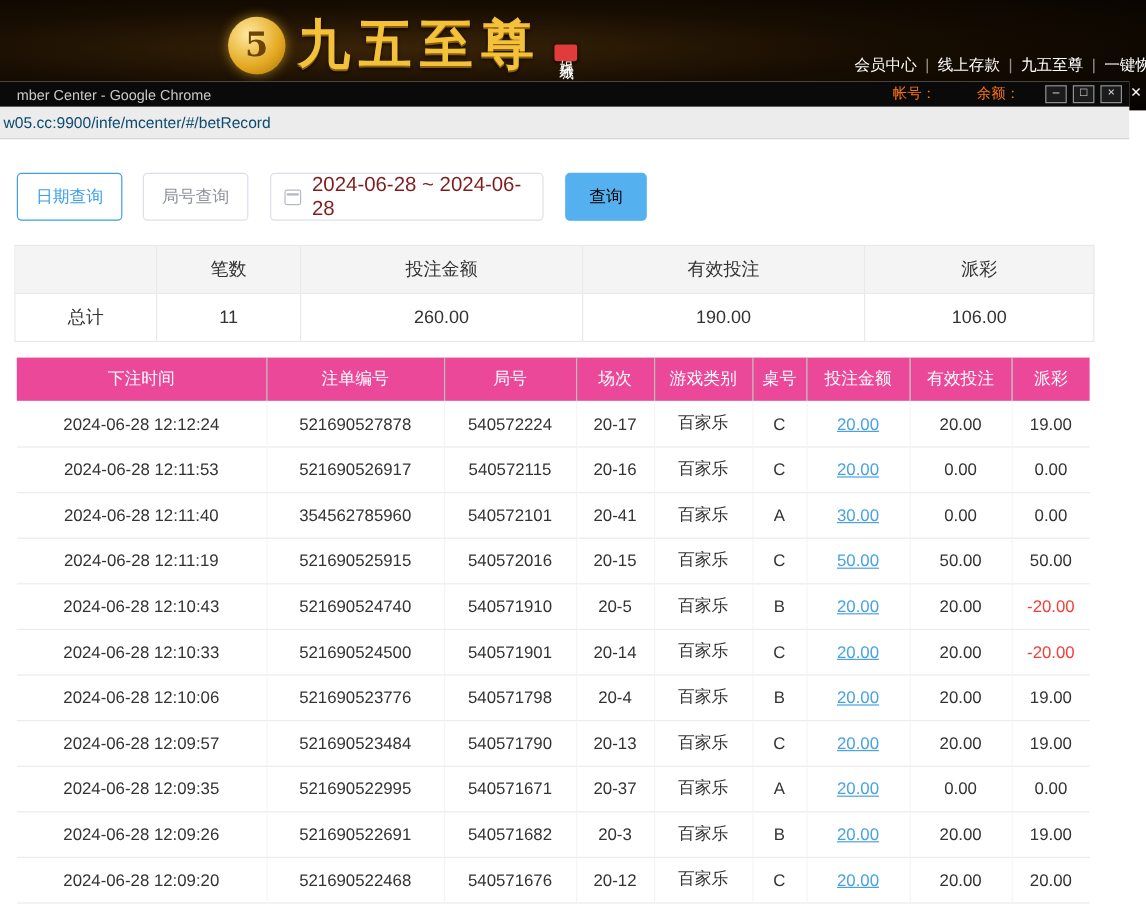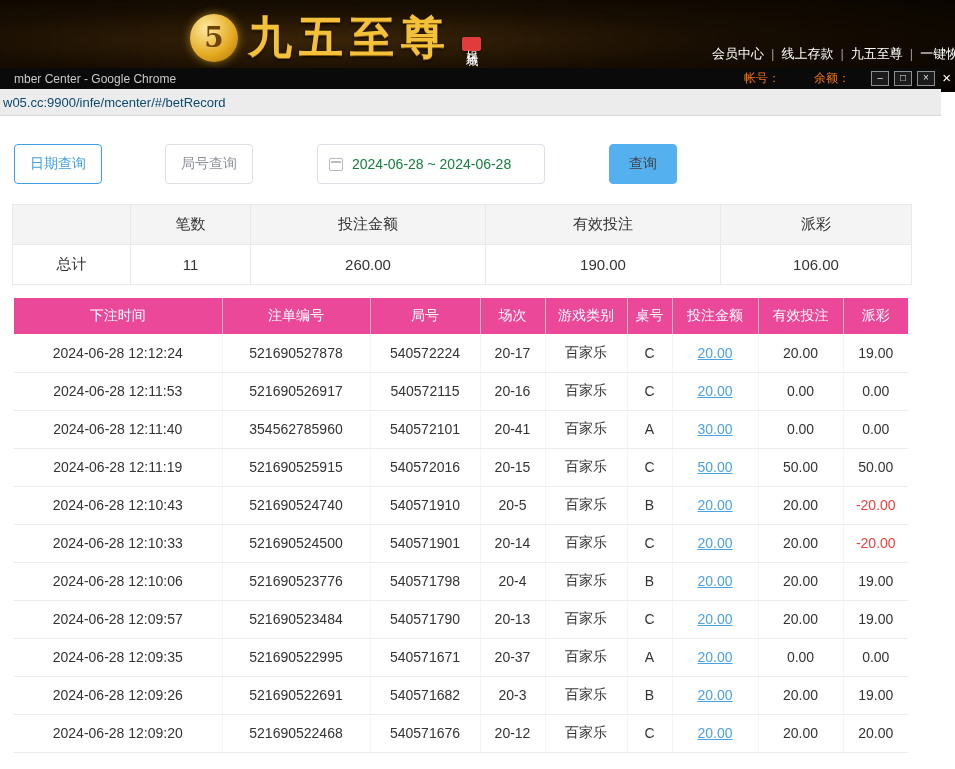--- a/index.html
+++ b/index.html
@@ -71,48 +71,48 @@
   }
   .urlbar {
     height: 27px; background: #ececec; border-bottom: 1px solid #d7d7d7;
     display: flex; align-items: center; padding-left: 3px;
   }
   .url-text { font-size: 13px; color: #0c4a6e; white-space: nowrap; }
 
   
   .page { position: relative; height: 653px; background: #fff; }
 
-  .filter-bar { display: flex; align-items: center; margin: 28px 0 0 14px; gap: 46px; }
+  .filter-bar { display: flex; align-items: center; margin: 28px 0 0 14px; }
   .btn {
     height: 40px; border-radius: 4px; background: #fff;
     font-size: 14px; cursor: pointer; font-family: inherit;
   }
   .btn-outline-blue { border: 1px solid #3d9fe8; color: #3d9fe8; padding: 0 15px; }
   .btn-outline-gray { border: 1px solid #dcdfe6; color: #8d9199; padding: 0 15px; margin-left: 17px; }
   .date-box {
     margin-left: 18px; width: 228px; height: 40px;
     border: 1px solid #dcdfe6; border-radius: 4px;
     display: flex; align-items: center; gap: 9px; padding: 0 11px;
-    color: #15803d; font-size: 14px; cursor: pointer; background: #fff;
+    color: #7f1d1d; font-size: 17px; cursor: pointer; background: #fff;
   }
   .cal-icon { width: 14px; height: 13px; border: 1px solid #b6bac2; border-radius: 2px; position: relative; flex: 0 0 auto; }
   .cal-icon::before { content: ""; position: absolute; top: 2px; left: 1px; right: 1px; height: 2px; background: #b6bac2; }
   .quick-group { display: flex; margin-left: 15px; }
   .qbtn {
     height: 40px; padding: 0 23px; background: #fff;
     border: 1px solid #dcdfe6; color: #8d9199;
     font-size: 14px; margin-left: -1px; cursor: pointer; font-family: inherit;
   }
   .qbtn:first-child { border-radius: 4px 0 0 4px; margin-left: 0; }
   .qbtn:last-child { border-radius: 0 4px 4px 0; }
   .qbtn.active { color: #3d9fe8; border-color: #3d9fe8; position: relative; z-index: 1; }
   .search-btn {
     margin-left: 18px; height: 40px; padding: 0 19px;
     background: #55b0f0; border: 1px solid #55b0f0; border-radius: 4px;
-    color: #404040; font-size: 14px; cursor: pointer; font-family: inherit;
+    color: #000000; font-size: 14px; cursor: pointer; font-family: inherit;
   }
 
   
   .summary-table {
     margin: 20px 0 0 12px; width: 900px;
     border-collapse: collapse; table-layout: fixed;
     font-size: 15px; color: #333;
   }
   .summary-table th, .summary-table td {
     border: 1px solid #e9e9e9; height: 40px;

